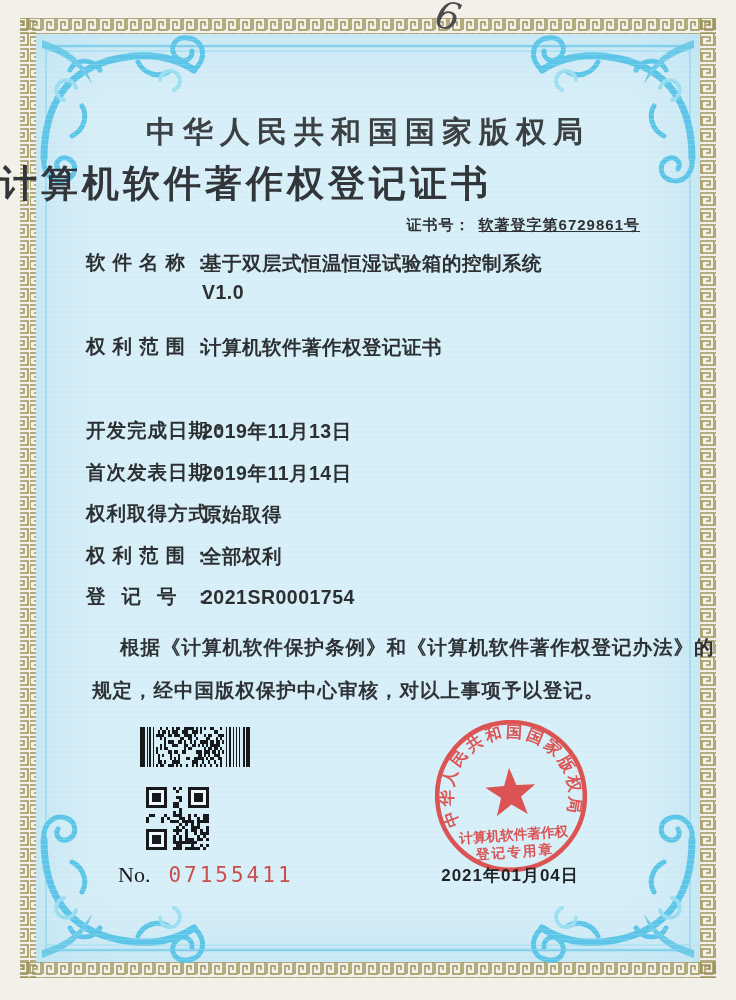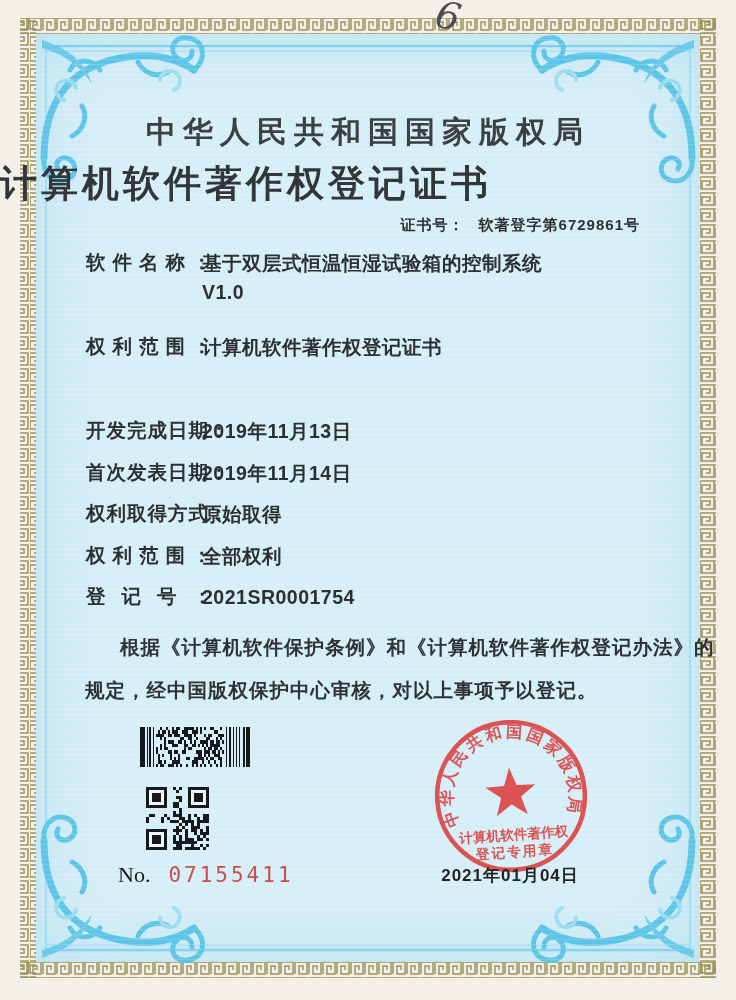--- a/index.html
+++ b/index.html
@@ -12,29 +12,29 @@
   .layer{position:absolute;left:0;top:0;width:736px;height:1000px;z-index:2;}
   .abs{position:absolute;}
   .mark6{left:436px;top:-6px;font-family:"DejaVu Serif",serif;font-style:italic;font-size:38px;
     color:#4c4c4c;transform:rotate(14deg);font-weight:400;}
   .issuer{left:0;top:112px;width:736px;text-align:center;font-size:30px;font-weight:700;
     color:#3c4043;letter-spacing:7px;}
   .cert-title{left:0;top:159px;width:736px;text-align:left;font-size:37px;font-weight:700;
     color:#32363a;letter-spacing:4px;}
   .certno{left:240px;top:216px;width:400px;text-align:right;font-size:15px;font-weight:700;
     color:#2e3235;letter-spacing:1px;}
-  .certno .cv{margin-left:14px;}
+  .certno .cv{margin-left:8px;text-decoration:underline;}
   .row{position:absolute;left:86px;width:580px;font-size:19.5px;font-weight:700;color:#2c3033;}
   .row .lbl{position:absolute;left:0;top:0;letter-spacing:1px;white-space:nowrap;}
   .row.sp4 .lbl{letter-spacing:7px;}
   .row.sp3 .lbl{letter-spacing:16px;}
   .row .val{position:absolute;left:116px;top:0;width:460px;line-height:29px;letter-spacing:0.5px;}
   .r1{top:249px;} .r2{top:333px;} .r3{top:417px;} .r4{top:459px;} .r5{top:500px;} .r6{top:542px;} .r7{top:583px;}
   .stmt{font-size:19.5px;font-weight:600;color:#2e3236;letter-spacing:1px;white-space:nowrap;}
-  .st1{left:120px;top:634px;} .st2{left:85px;top:677px;}
+  .st1{left:120px;top:634px;} .st2{left:92px;top:677px;}
   .bc{left:140px;top:727px;} .qr{left:146px;top:787px;}
   .serial{left:118px;top:862px;font-size:22px;color:#1c1c1c;font-family:"Liberation Serif",serif;}
   .serial .digits{font-family:"DejaVu Sans Mono",monospace;font-size:21px;color:#c9504f;
     letter-spacing:3px;margin-left:18px;}
   .seal{position:absolute;left:420px;top:705px;width:182px;height:182px;opacity:.92;
     transform:rotate(-4deg);}
   .regdate{left:428px;top:864px;width:164px;text-align:center;font-size:17px;font-weight:700;
     color:#1f2326;letter-spacing:1px;}
 </style>
 </head>

